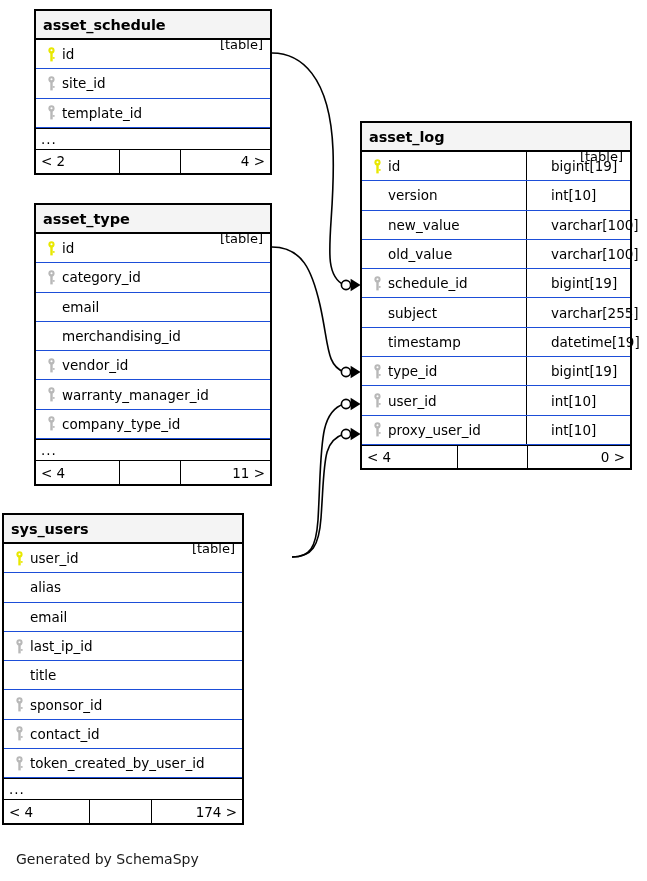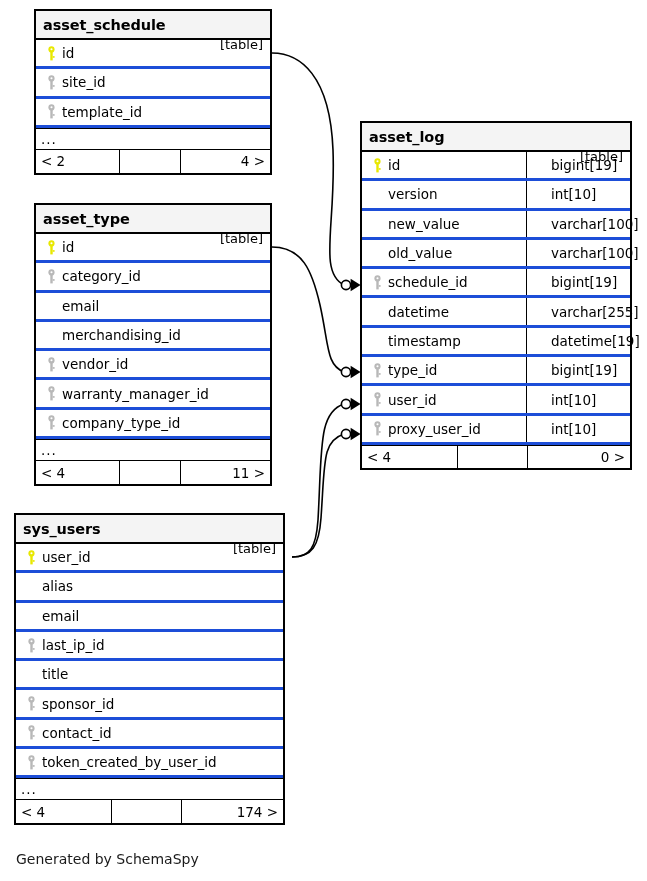--- a/index.html
+++ b/index.html
@@ -55,21 +55,21 @@
   }
   .tbl-kind {
     font-size: 13px;
     color: #000000;
     margin-top: 39px;
   }
   .row {
     box-sizing: border-box;
     display: flex;
     align-items: stretch;
-    border-bottom: 3px solid #1d4ed8;
+    border-bottom: 1px solid #1d4ed8;
     height: 29.3px;
   }
   .row:last-child {
     border-bottom: none;
   }
   .col-name {
     flex: 1 1 auto;
     display: flex;
     align-items: center;
     padding-left: 7px;
@@ -302,21 +302,21 @@
           <span class="col-label">company_type_id</span>
         </div>
       </div>
       <div class="ellipsis-row">...</div>
       <div class="footer" style="border-top: none;">
         <div class="footer-cell footer-left">&lt; 4</div>
         <div class="footer-cell footer-mid"></div>
         <div class="footer-cell footer-right">11 &gt;</div>
       </div>
     </div>
-    <div class="table-box" style="left: 14px; top: 513px; width: 271px;">
+    <div class="table-box" style="left: 2px; top: 513px; width: 242px;">
       <div class="tbl-header">
         <span class="tbl-name">sys_users</span>
         <span class="tbl-kind">[table]</span>
       </div>
       <div class="row">
         <div class="col-name">
           <span class="keyslot">
             <svg width="11" height="15" viewBox="0 0 11 15">
               <circle cx="5.5" cy="3.4" r="3.1" fill="#e8e800"></circle>
               <circle cx="5.5" cy="3.3" r="1.05" fill="#ffffff"></circle>
@@ -464,21 +464,21 @@
           </span>
           <span class="col-label">schedule_id</span>
         </div>
         <div class="col-type" style="width: 104px;">
           <span class="col-label">bigint[19]</span>
         </div>
       </div>
       <div class="row">
         <div class="col-name">
           <span class="keyslot"></span>
-          <span class="col-label">datetime</span>
+          <span class="col-label">subject</span>
         </div>
         <div class="col-type" style="width: 104px;">
           <span class="col-label">varchar[255]</span>
         </div>
       </div>
       <div class="row">
         <div class="col-name">
           <span class="keyslot"></span>
           <span class="col-label">timestamp</span>
         </div>

